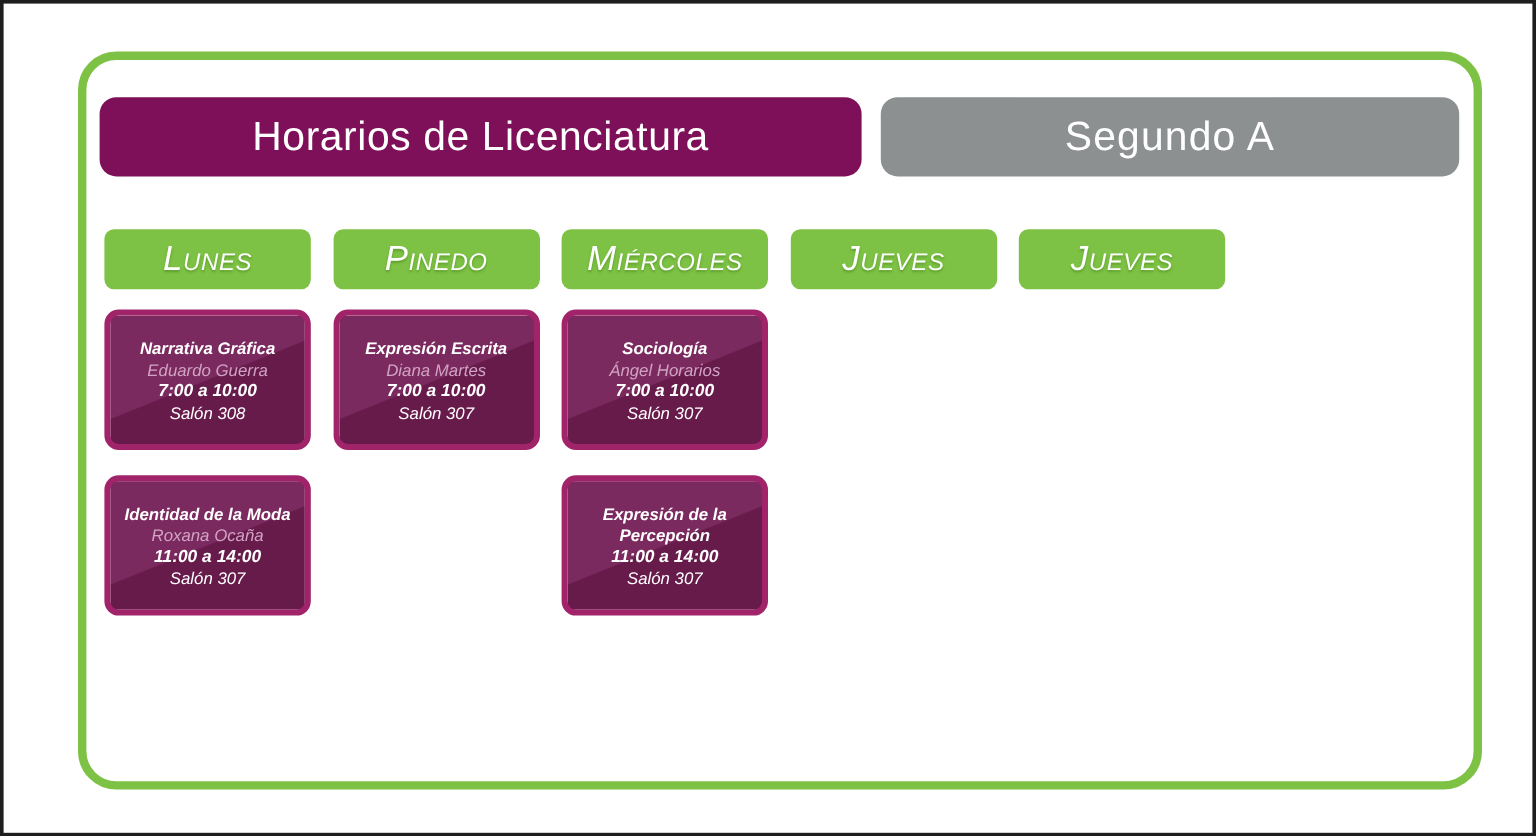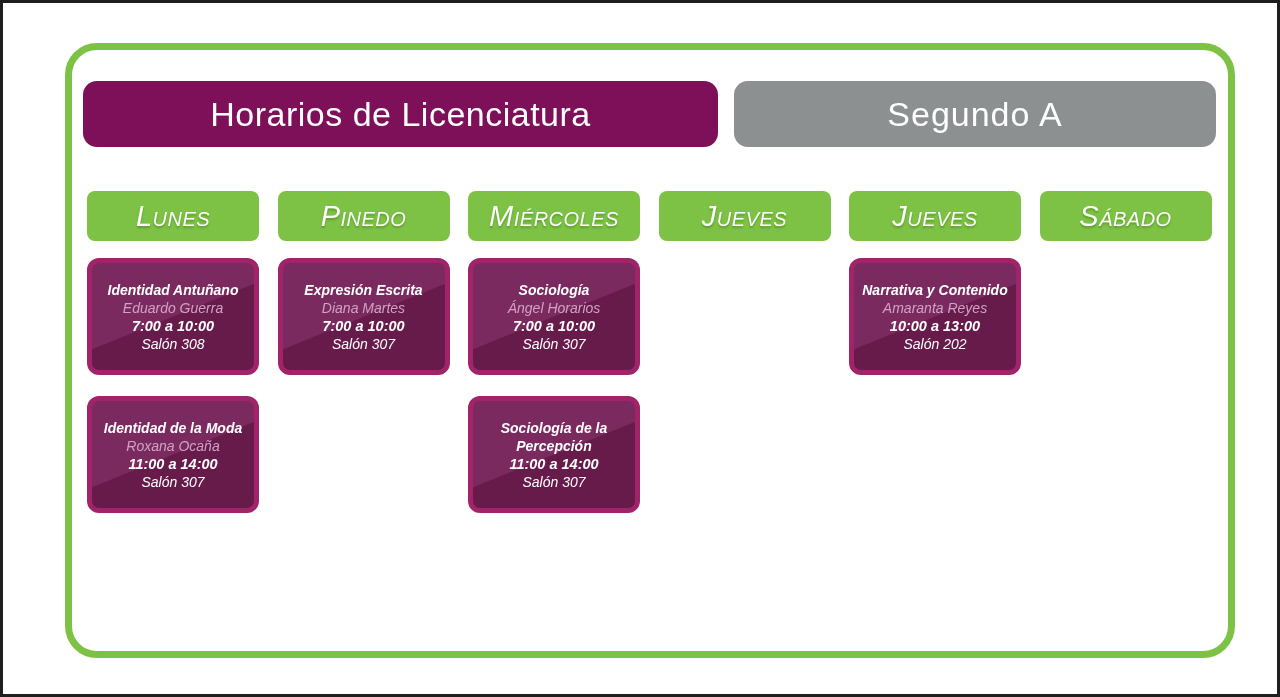--- a/index.html
+++ b/index.html
@@ -113,21 +113,21 @@
   </div>
   <div class="group-box">
     <span>Segundo A</span>
   </div>
 
   <div class="grid">
 
     <div class="col">
       <div class="day-header">Lunes</div>
       <div class="card">
-        <div class="course">Identidad Antuñano</div>
+        <div class="course">Narrativa Gráfica</div>
         <div class="teacher">Eduardo Guerra</div>
         <div class="time">7:00 a 10:00</div>
         <div class="room">Salón 308</div>
       </div>
       <div class="card">
         <div class="course">Identidad de la Moda</div>
         <div class="teacher">Roxana Ocaña</div>
         <div class="time">11:00 a 14:00</div>
         <div class="room">Salón 307</div>
       </div>
@@ -145,38 +145,29 @@
 
     <div class="col">
       <div class="day-header">Miércoles</div>
       <div class="card">
         <div class="course">Sociología</div>
         <div class="teacher">Ángel Horarios</div>
         <div class="time">7:00 a 10:00</div>
         <div class="room">Salón 307</div>
       </div>
       <div class="card">
-        <div class="course">Sociología de la Percepción</div>
+        <div class="course">Expresión de la Percepción</div>
         <div class="time">11:00 a 14:00</div>
         <div class="room">Salón 307</div>
       </div>
     </div>
 
     <div class="col">
       <div class="day-header">Jueves</div>
     </div>
 
     <div class="col">
       <div class="day-header">Jueves</div>
-      <div class="card">
-        <div class="course">Narrativa y Contenido</div>
-        <div class="teacher">Amaranta Reyes</div>
-        <div class="time">10:00 a 13:00</div>
-        <div class="room">Salón 202</div>
-      </div>
     </div>
 
-    <div class="col">
-      <div class="day-header">Sábado</div>
-    </div>
 
   </div>
 </div>
 
 </body></html>

